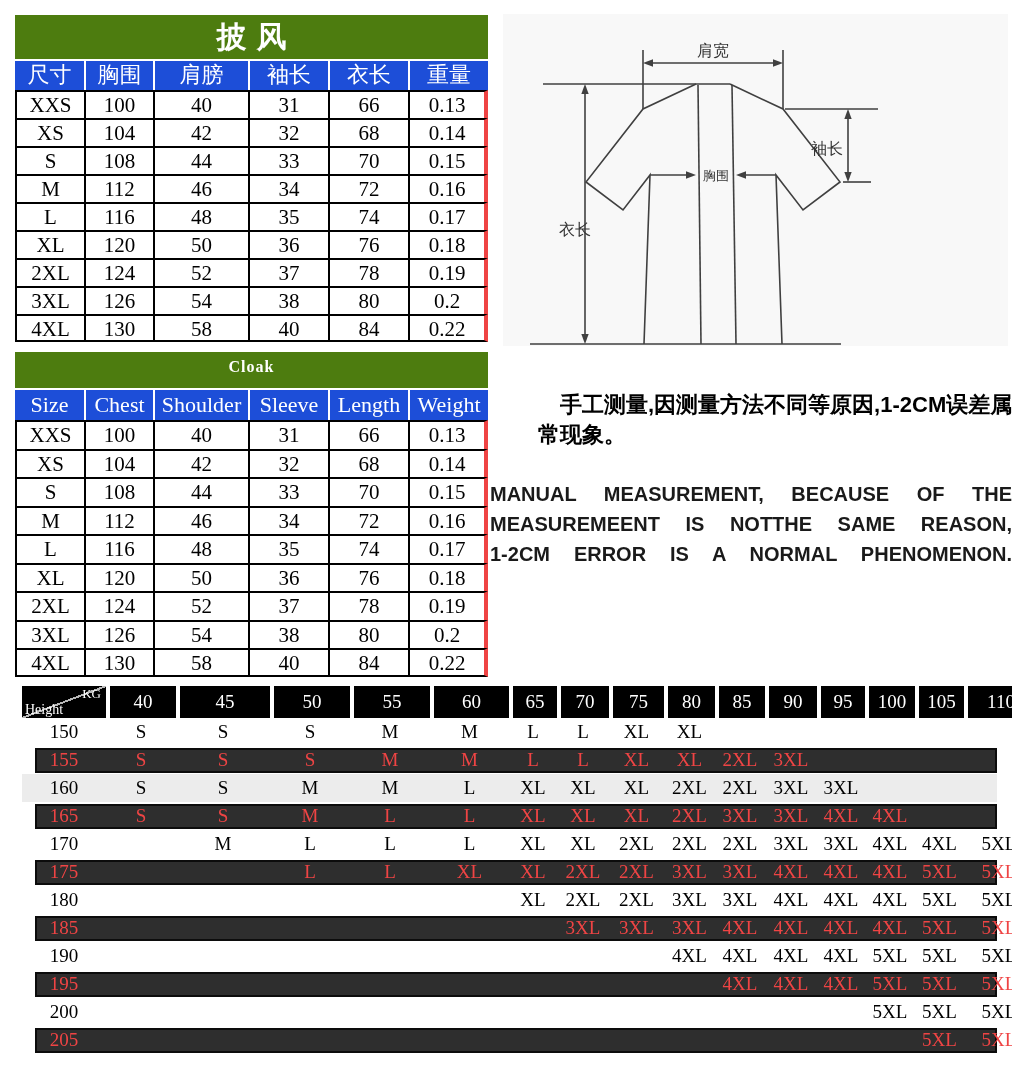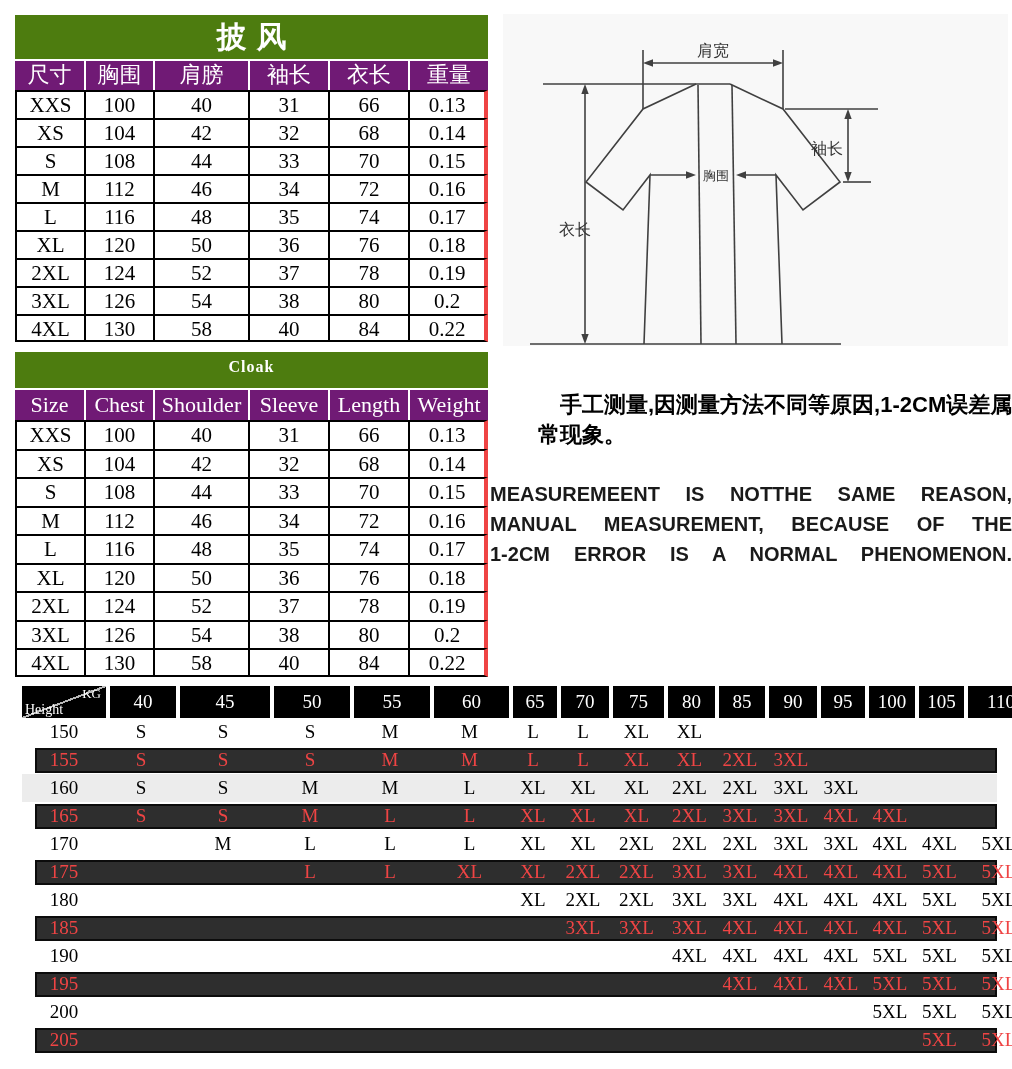--- a/index.html
+++ b/index.html
@@ -8,21 +8,21 @@
   .abs{position:absolute;}
 
   
   .size-table{width:473px;}
   .t-title{background:#4d7c0f;color:#fff;text-align:center;font-weight:bold;}
   #table-cn{left:15px;top:15px;}
   #table-cn .t-title{height:44px;line-height:44px;font-size:30px;letter-spacing:10px;padding-left:10px;}
   #table-en{left:15px;top:352px;}
   #table-en .t-title{height:36px;line-height:30px;font-size:16px;letter-spacing:1px;}
   .t-head{display:grid;grid-template-columns:69px 69px 95px 80px 80px 80px;border-top:2px solid #fff;}
-  .hcell{background:#701a75;color:#fff;text-align:center;border-left:2px solid #fff;overflow:hidden;white-space:nowrap;}
+  .hcell{background:#1d4ed8;color:#fff;text-align:center;border-left:2px solid #fff;overflow:hidden;white-space:nowrap;}
   .t-head .hcell:first-child{border-left:none;}
   #table-cn .hcell{height:29px;line-height:28px;font-size:22px;}
   #table-en .hcell{height:30px;line-height:29px;font-size:22px;}
   .trow{display:grid;grid-template-columns:69px 69px 95px 80px 80px 80px;}
   .tcell{background:#fff;color:#000;text-align:center;border-left:2px solid #000;border-top:2px solid #000;font-size:21px;}
   .trow .tcell:last-child{border-right:4px solid #ef4444;}
   .t-body .trow:last-child .tcell{border-bottom:2px solid #000;}
   #table-cn .tcell{height:28px;line-height:26px;}
   #table-en .tcell{height:28.5px;line-height:26px;}
 
@@ -269,22 +269,22 @@
     <text x="210" y="42" font-size="16" text-anchor="middle">肩宽</text>
     <text x="324" y="140" font-size="16" text-anchor="middle">袖长</text>
     <text x="213" y="166" font-size="13" text-anchor="middle">胸围</text>
     <text x="72" y="221" font-size="16" text-anchor="middle">衣长</text>
   </svg>
 </div>
 
 <div class="abs" id="note-cn">手工测量,因测量方法不同等原因,1-2CM误差属正常现象。</div>
 
 <div class="abs" id="note-en">
+  <div class="en-line">MANUAL MEASUREMENT, BECAUSE OF THE</div>
   <div class="en-line">MEASUREMEENT IS NOTTHE SAME REASON,</div>
-  <div class="en-line">MANUAL MEASUREMENT, BECAUSE OF THE</div>
   <div class="en-line">1-2CM ERROR IS A NORMAL PHENOMENON.</div>
 </div>
 
 <div class="abs" id="matrix">
   <div class="m-head m-grid">
     <div class="m-corner">
       <span class="kg">KG</span>
       <span class="hlabel">Height</span>
     </div>
   <div class="m-hcell">40</div>

